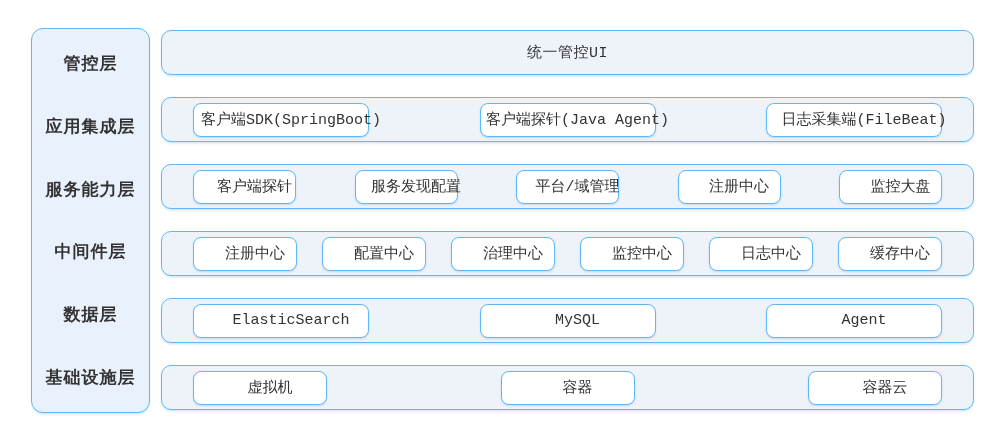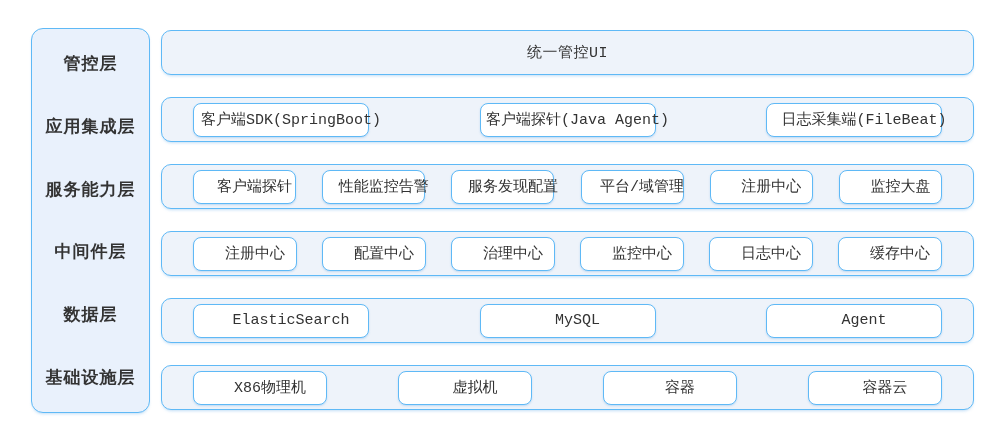--- a/index.html
+++ b/index.html
@@ -105,21 +105,20 @@
     </div>
 
     <div class="row">
       <div class="box w-wide">客户端SDK(SpringBoot)</div>
       <div class="box w-wide">客户端探针(Java Agent)</div>
       <div class="box w-wide">日志采集端(FileBeat)</div>
     </div>
 
     <div class="row">
       <div class="box w-md">客户端探针</div>
-      <div class="box w-md">性能监控告警</div>
       <div class="box w-md">服务发现配置</div>
       <div class="box w-md">平台/域管理</div>
       <div class="box w-md">注册中心</div>
       <div class="box w-md">监控大盘</div>
     </div>
 
     <div class="row">
       <div class="box w-sm">注册中心</div>
       <div class="box w-sm">配置中心</div>
       <div class="box w-sm">治理中心</div>
@@ -128,20 +127,19 @@
       <div class="box w-sm">缓存中心</div>
     </div>
 
     <div class="row">
       <div class="box w-wide">ElasticSearch</div>
       <div class="box w-wide">MySQL</div>
       <div class="box w-wide">Agent</div>
     </div>
 
     <div class="row">
-      <div class="box w-inf">X86物理机</div>
       <div class="box w-inf">虚拟机</div>
       <div class="box w-inf">容器</div>
       <div class="box w-inf">容器云</div>
     </div>
 
   </main>
 </div>
 
 </body></html>

